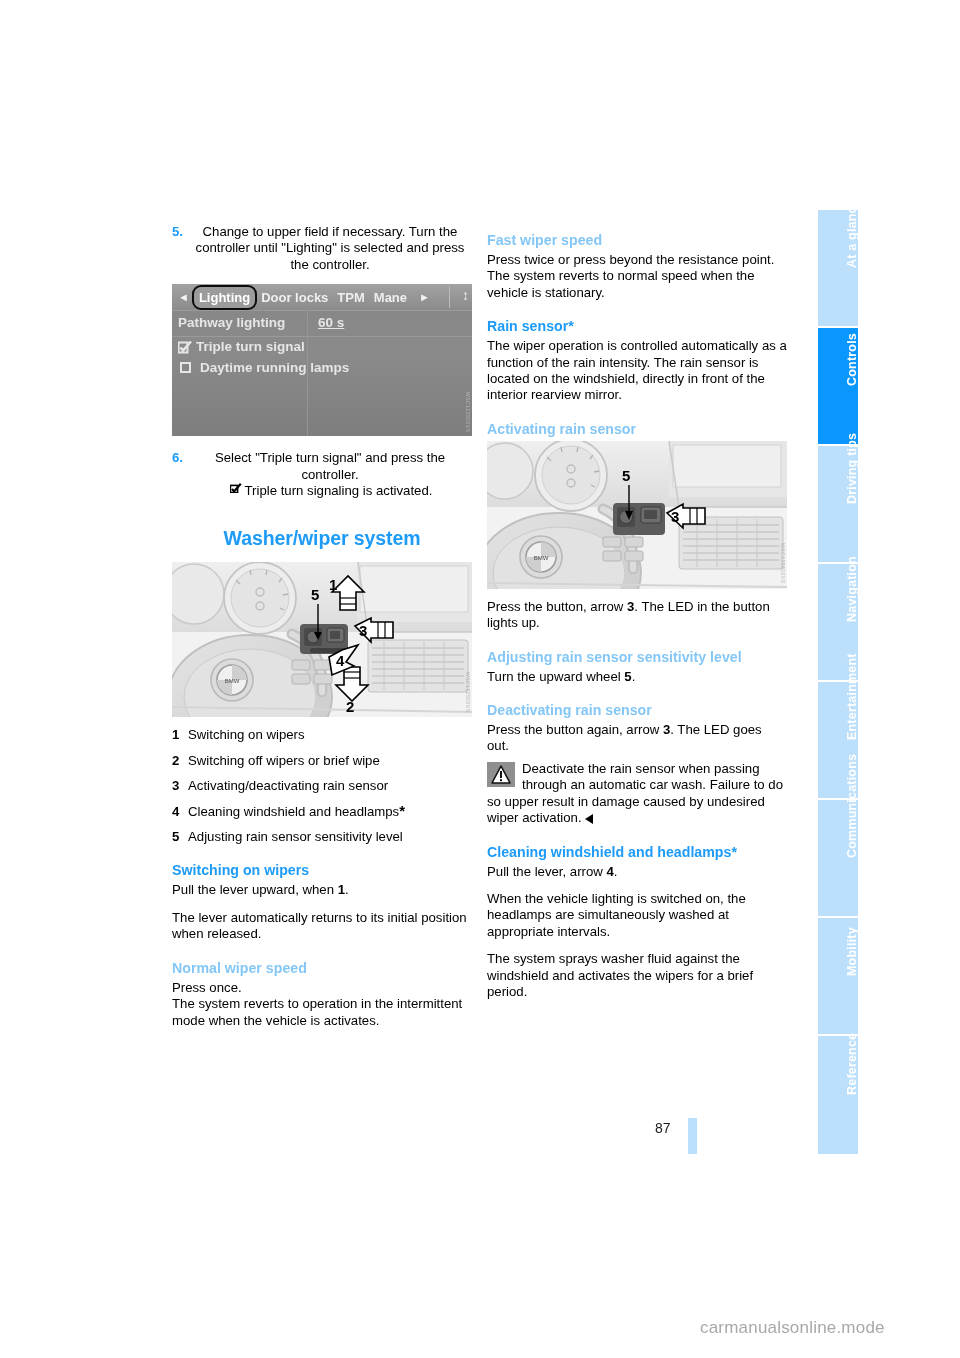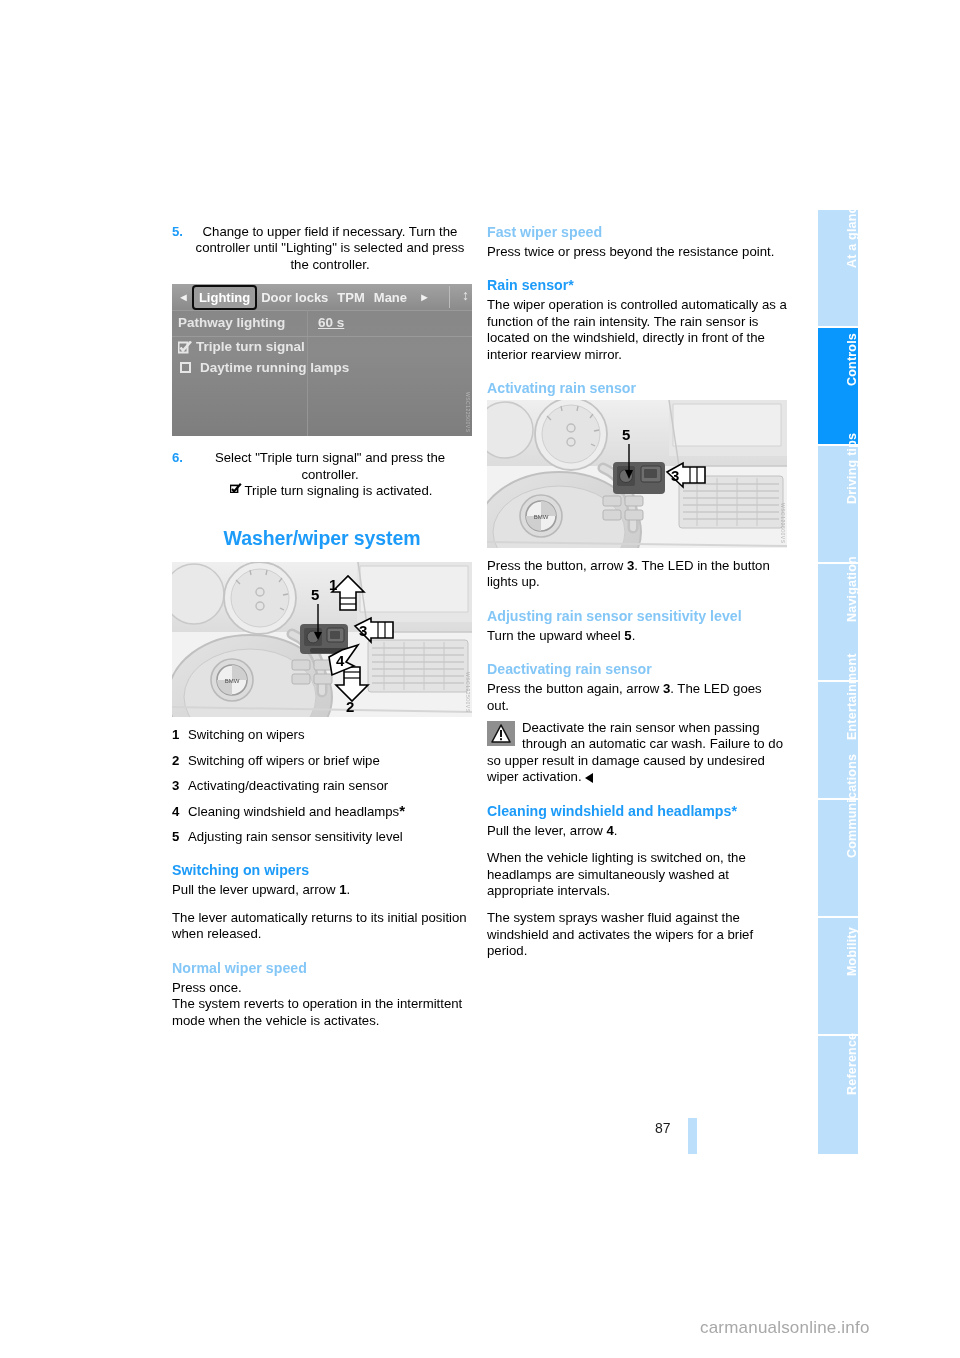--- a/index.html
+++ b/index.html
@@ -61,21 +61,21 @@
            border-right:8px solid #000;margin-left:3px;}
 
   
   .idrive{position:relative;width:300px;height:152px;
           background:linear-gradient(180deg,#868686 0%,#8a8a8a 45%,#7e7e7e 100%);
           overflow:hidden;margin:4px 0 14px 0;}
   .idrive .bar{position:absolute;left:0;top:0;width:300px;height:26px;
                background:linear-gradient(180deg,#a2a2a2 0%,#8b8b8b 100%);
                display:flex;align-items:center;padding:0 3px;box-sizing:border-box;}
   .idrive .bar .arr{color:#f2f2f2;font-size:11px;margin:0 3px;}
-  .idrive .sel{border:2px solid #0c0c0c;border-radius:4px;background:#9b9b9b;
+  .idrive .sel{border:2px solid #0c0c0c;border-radius:9px;background:#9b9b9b;
                padding:3px 5px;color:#ffffff;font-weight:bold;font-size:13px;
                margin-right:4px;}
   .idrive .item{color:#efefef;font-weight:bold;font-size:13px;margin-right:9px;
                 white-space:nowrap;text-align:center;}
   .idrive .sep{position:absolute;right:22px;top:2px;width:1px;height:22px;
                background:#bbbbbb;}
   .idrive .updown{position:absolute;right:3px;top:3px;color:#e8e8e8;font-size:14px;}
   .idrive .row{position:absolute;left:6px;color:#e6e6e6;font-weight:bold;font-size:13.5px;}
   .idrive .rowline{position:absolute;left:0;width:300px;height:1px;background:#9a9a9a;}
   .idrive .vline{position:absolute;top:26px;width:1px;height:126px;background:#959595;}
@@ -310,32 +310,33 @@
         <div class="num">4</div>
         <div class="txt"><span>Cleaning windshield and headlamps</span><span class="star">*</span></div>
       </div>
       <div class="legend">
         <div class="num">5</div>
         <div class="txt">Adjusting rain sensor sensitivity level</div>
       </div>
     </div>
 
     <h3 class="sub">Switching on wipers</h3>
-    <p><span>Pull the lever upward, arrow </span><b>1</b><span>.</span></p>
+    <p><span>Pull the lever upward, when </span><b>1</b><span>.</span></p>
     <p>The lever automatically returns to its initial position when released.</p>
 
     <h4 class="subsub">Normal wiper speed</h4>
     <p class="tight">Press once.</p>
     <p>The system reverts to operation in the intermittent mode when the vehicle is activates.</p>
   </div>
 
   <div class="col col-right">
 
-    <h4 class="subsub" style="margin-top:0;">Fast wiper speed</h4>
+    <h4 class="subsub" style="margin-top:8px;">Fast wiper speed</h4>
     <p class="tight">Press twice or press beyond the resistance point.</p>
+    <p>The system reverts to normal speed when the vehicle is stationary.</p>
 
     <h3 class="sub">Rain sensor*</h3>
     <p>The wiper operation is controlled automatically as a function of the rain intensity. The rain sensor is located on the windshield, directly in front of the interior rearview mirror.</p>
 
     <h4 class="subsub">Activating rain sensor</h4>
 
     <div class="photo">
       <svg width="300" height="148" viewBox="0 0 300 148">
         <defs>
           <linearGradient id="dash2" x1="0" y1="0" x2="0" y2="1">
@@ -439,15 +440,15 @@
     </div>
 
     <h3 class="sub">Cleaning windshield and headlamps*</h3>
     <p><span>Pull the lever, arrow </span><b>4</b><span>.</span></p>
     <p>When the vehicle lighting is switched on, the headlamps are simultaneously washed at appropriate intervals.</p>
     <p>The system sprays washer fluid against the windshield and activates the wipers for a brief period.</p>
   </div>
 
   <div class="pgnum">87</div>
   <div class="pgbar"></div>
-  <div class="watermark">carmanualsonline.info</div>
+  <div class="watermark">carmanualsonline.mode</div>
 
 </div>
 
 </body></html>

